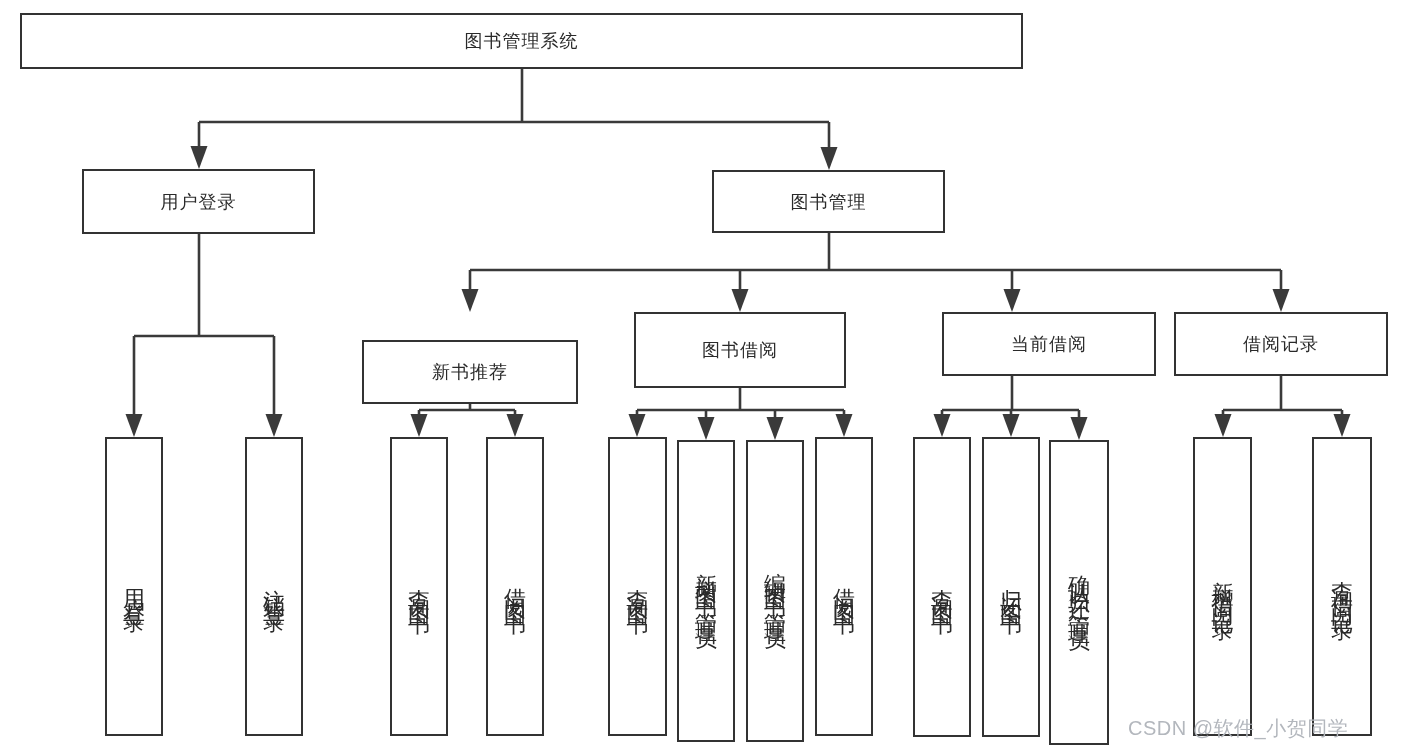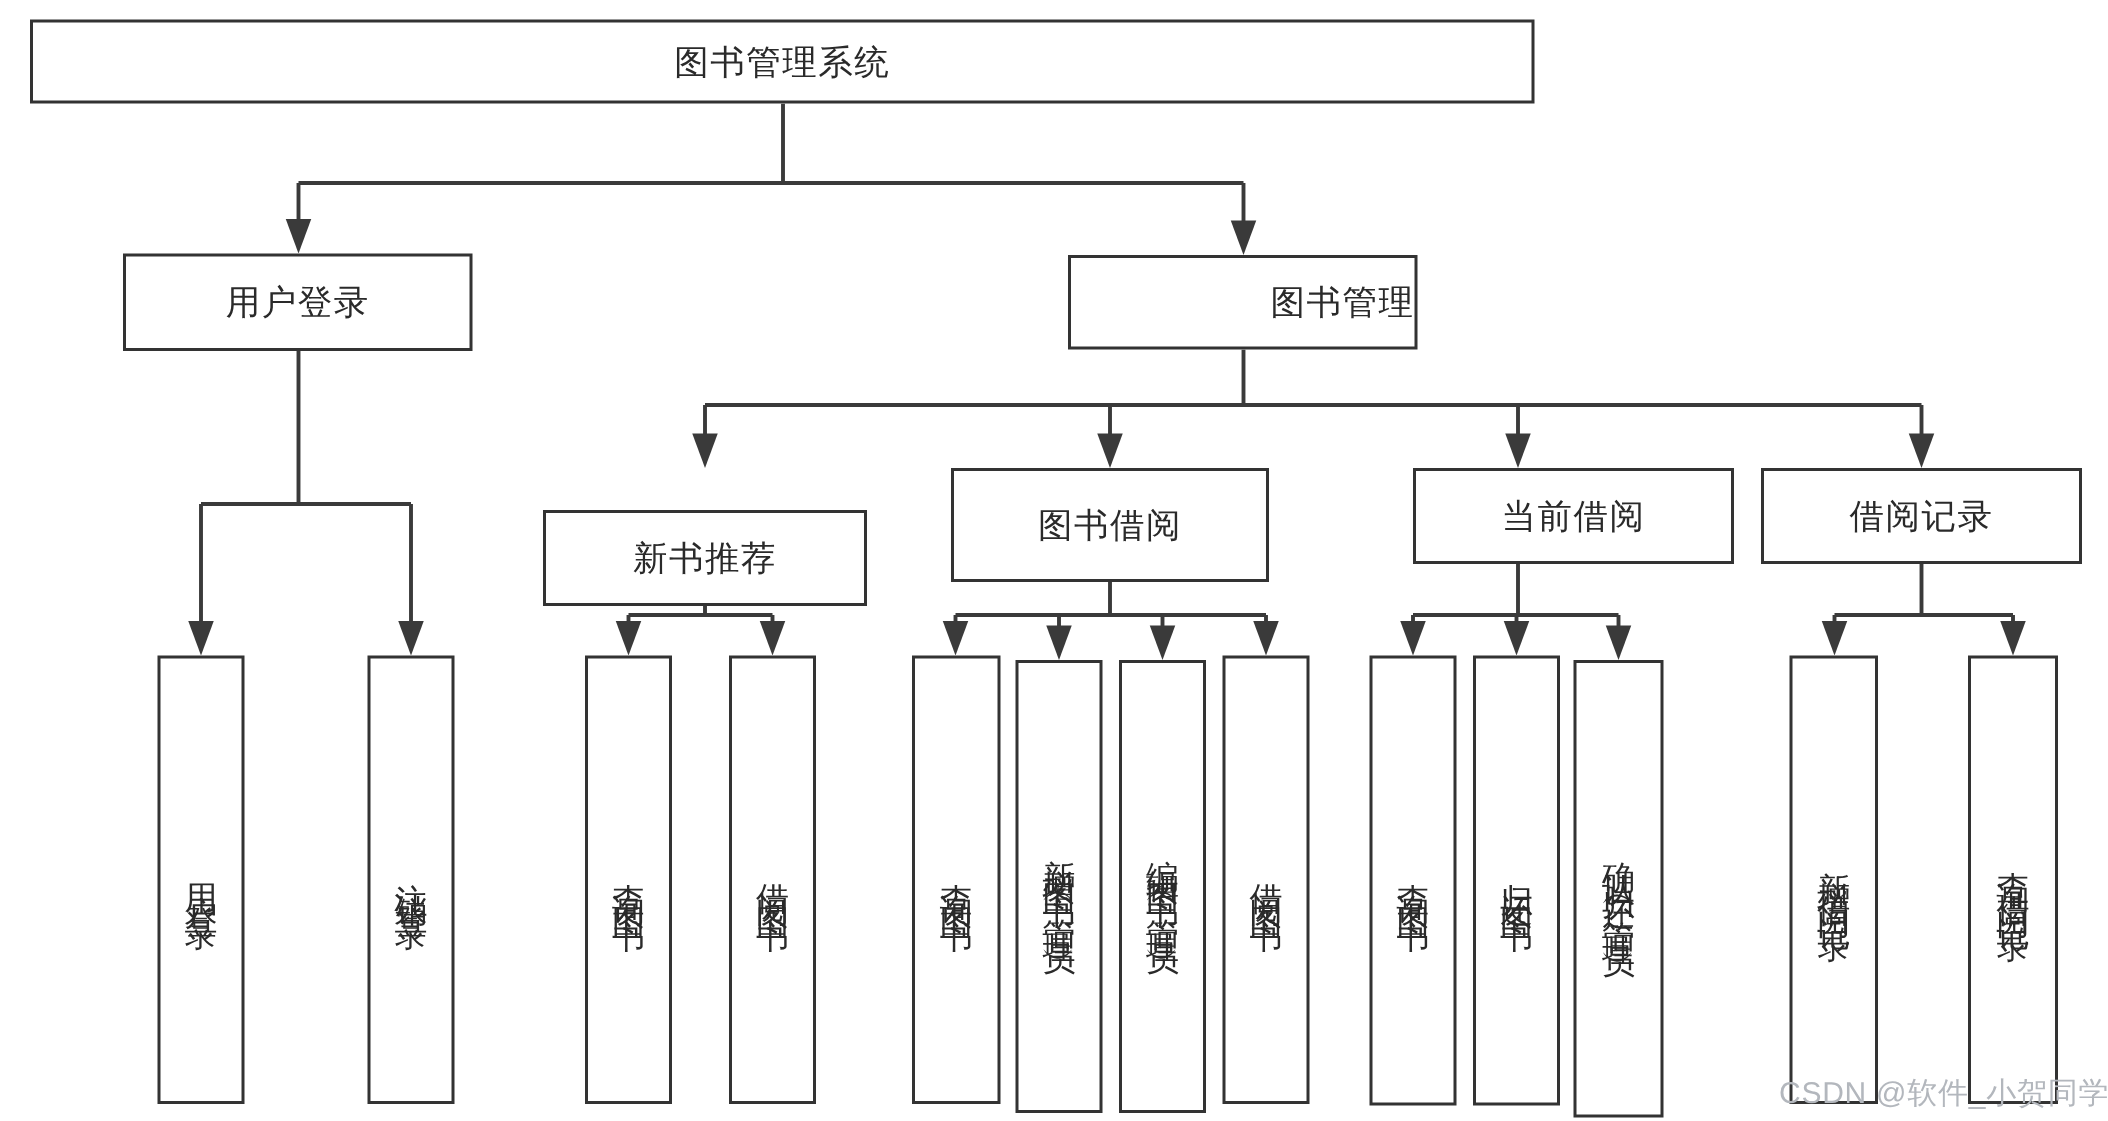--- a/index.html
+++ b/index.html
@@ -25,21 +25,21 @@
     position: absolute;
     box-sizing: border-box;
     background: #ffffff;
     border: 2.5px solid #333333;
     display: flex;
     align-items: center;
     justify-content: center;
     color: #2a2a2a;
   }
   .node.h .label {
-    font-size: 23px;
+    font-size: 18px;
     letter-spacing: 1px;
     white-space: nowrap;
   }
   .node.v .label {
     writing-mode: vertical-lr;
     text-orientation: mixed;
     font-size: 22px;
     letter-spacing: 8px;
     line-height: 1;
   }
@@ -109,21 +109,21 @@
       <line x1="1342" y1="410" x2="1342" y2="423" stroke="#3a3a3a" stroke-width="2.6"></line>
       <polygon points="1333.5,414 1350.5,414 1342,437" fill="#3a3a3a"></polygon>
     </svg>
   <div id="node-layer">
       <div class="node h" style="left: 20px; top: 13px; width: 1003px; height: 56px; border-color: rgb(51, 51, 51); background: rgb(255, 255, 255);">
         <span class="label">图书管理系统</span>
       </div>
       <div class="node h" style="left: 82px; top: 169px; width: 233px; height: 65px; border-color: rgb(51, 51, 51); background: rgb(255, 255, 255);">
         <span class="label">用户登录</span>
       </div>
-      <div class="node h" style="left: 712px; top: 170px; width: 233px; height: 63px; border-color: rgb(51, 51, 51); background: rgb(255, 255, 255); justify-content: flex-end;">
+      <div class="node h" style="left: 712px; top: 170px; width: 233px; height: 63px; border-color: rgb(51, 51, 51); background: rgb(255, 255, 255);">
         <span class="label">图书管理</span>
       </div>
       <div class="node h" style="left: 362px; top: 312px; width: 216px; height: 64px; border-color: rgb(51, 51, 51); background: rgb(255, 255, 255); margin-top: 28px;">
         <span class="label">新书推荐</span>
       </div>
       <div class="node h" style="left: 634px; top: 312px; width: 212px; height: 76px; border-color: rgb(51, 51, 51); background: rgb(255, 255, 255);">
         <span class="label">图书借阅</span>
       </div>
       <div class="node h" style="left: 942px; top: 312px; width: 214px; height: 64px; border-color: rgb(51, 51, 51); background: rgb(255, 255, 255);">
         <span class="label">当前借阅</span>
@@ -164,14 +164,14 @@
       <div class="node v" style="left: 1049px; top: 440px; width: 60px; height: 305px; border-color: rgb(51, 51, 51); background: rgb(255, 255, 255);">
         <span class="label">确认归还（管理员）</span>
       </div>
       <div class="node v" style="left: 1193px; top: 437px; width: 59px; height: 299px; border-color: rgb(51, 51, 51); background: rgb(255, 255, 255);">
         <span class="label">新增借阅记录</span>
       </div>
       <div class="node v" style="left: 1312px; top: 437px; width: 60px; height: 299px; border-color: rgb(51, 51, 51); background: rgb(255, 255, 255);">
         <span class="label">查询借阅记录</span>
       </div>
     </div>
-  <div class="watermark" style="left: 1186px; top: 715px; color: rgb(179, 183, 189);">CSDN @软件_小贺同学</div>
+  <div class="watermark" style="left: 1128px; top: 715px; color: rgb(179, 183, 189);">CSDN @软件_小贺同学</div>
 </div>
 
 </body></html>

